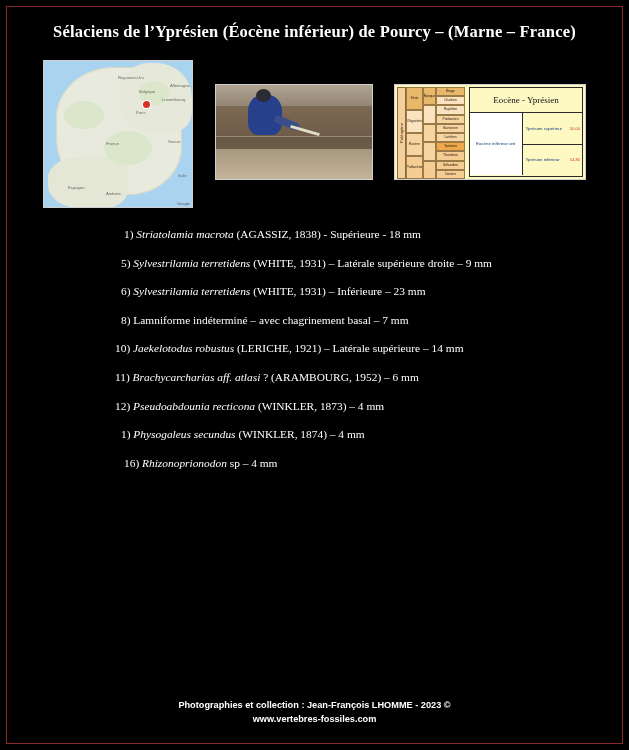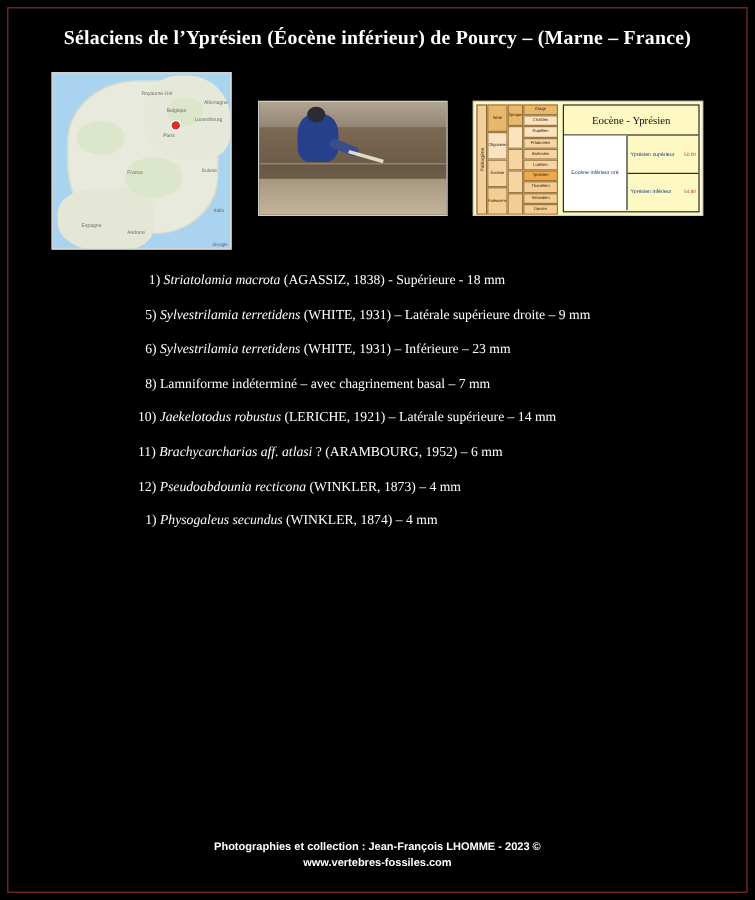--- a/index.html
+++ b/index.html
@@ -474,19 +474,22 @@
       </div>
       <div class="species-item">
         <div class="inner" style="left: 115px;"><span>11) </span><i>Brachycarcharias aff. atlasi </i><span>? (ARAMBOURG, 1952) – 6 mm</span></div>
       </div>
       <div class="species-item">
         <div class="inner" style="left: 115px;"><span>12) </span><i>Pseudoabdounia recticona </i><span>(WINKLER, 1873) – 4 mm</span></div>
       </div>
       <div class="species-item">
         <div class="inner" style="left: 121px;"><span>1) </span><i>Physogaleus secundus </i><span>(WINKLER, 1874) – 4 mm</span></div>
       </div>
+      <div class="species-item">
+        <div class="inner" style="left: 124px;"><span>16) </span><i>Rhizonoprionodon </i><span>sp – 4 mm</span></div>
+      </div>
     </div>
 
   <div class="footer">
     <div>Photographies et collection : Jean-François LHOMME - 2023 ©</div>
     <div>www.vertebres-fossiles.com</div>
   </div>
 </div>
 
 </body></html>

